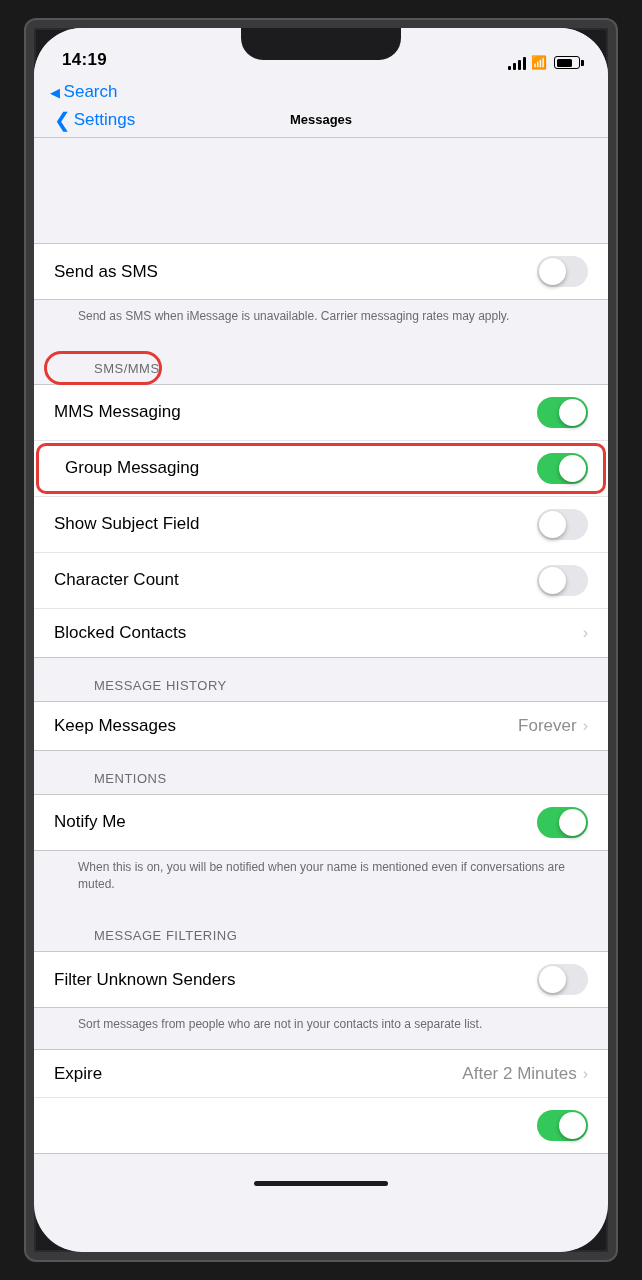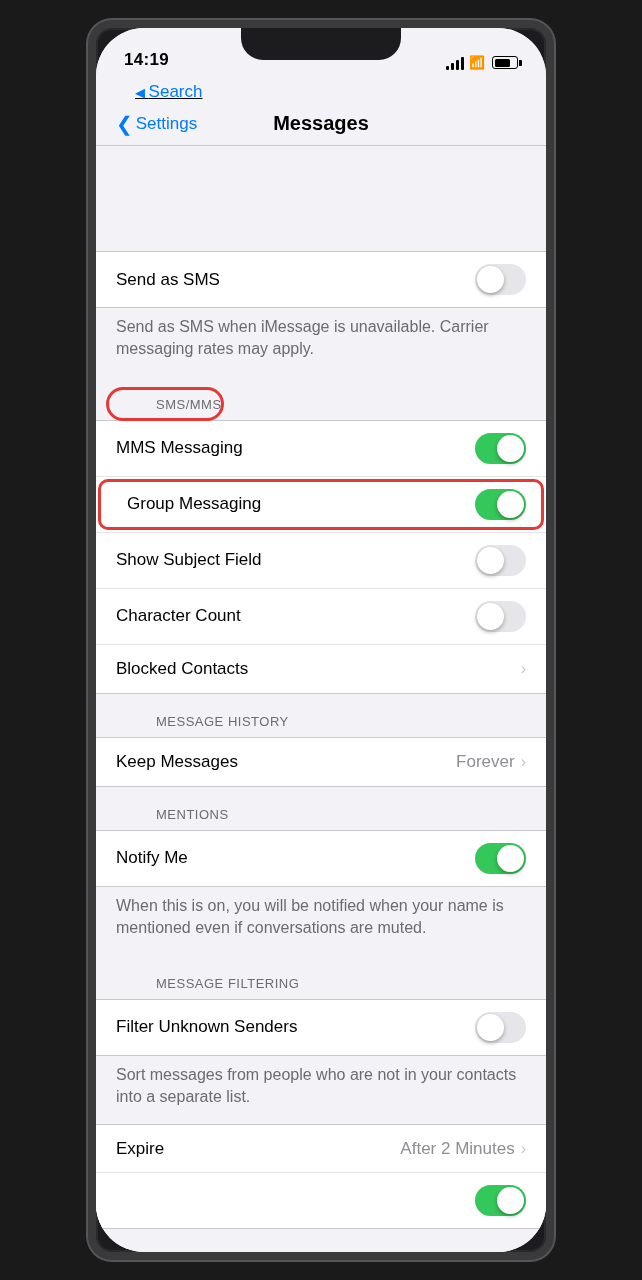--- a/index.html
+++ b/index.html
@@ -9,24 +9,24 @@
       height: 1280px;
       background: #1a1a1a;
       display: flex;
       justify-content: center;
       align-items: center;
       font-family: -apple-system, 'SF Pro Text', 'Helvetica Neue', sans-serif;
       overflow: hidden;
     }
 
     .phone-frame {
-      width: 466px;
+      width: 590px;
       height: 1240px;
       background: #1c1c1e;
-      border-radius: 24px;
+      border-radius: 10px;
       position: relative;
       border: 8px solid #3a3a3c;
       box-shadow: 0 0 0 2px #555, inset 0 0 0 2px #2a2a2c;
       overflow: hidden;
     }
 
     .phone-screen {
       position: absolute;
       top: 0; left: 0; right: 0; bottom: 0;
       background: #f2f2f7;
@@ -111,23 +111,22 @@
     }
 
     .battery-fill {
       height: 100%;
       width: 75%;
       background: #000;
       border-radius: 1.5px;
     }
 
     .search-bar-row {
-      padding: 4px 39px 6px;
+      padding: 4px 16px 6px;
       background: #f2f2f7;
-      text-decoration: underline;
     }
 
     .search-back {
       font-size: 17px;
       color: #007aff;
     }
 
     .search-back::before {
       content: '◀ ';
       font-size: 13px;
@@ -153,21 +152,21 @@
       align-items: center;
       gap: 3px;
     }
 
     .nav-chevron {
       font-size: 20px;
       line-height: 1;
     }
 
     .nav-title {
-      font-size: 20px;
+      font-size: 13px;
       font-weight: 600;
       color: #000;
     }
 
     .section-header {
       padding: 20px 20px 8px;
       font-size: 13px;
       font-weight: 400;
       color: #6b6b71;
       text-transform: uppercase;
@@ -239,23 +238,24 @@
       border-radius: 50%;
       box-shadow: 0 2px 4px rgba(0,0,0,0.3);
       transition: left 0.2s;
     }
 
     .toggle.on .toggle-thumb { left: 22px; }
     .toggle.off .toggle-thumb { left: 2px; }
 
     .helper-text {
       padding: 8px 20px 16px;
-      font-size: 16px;
+      font-size: 12px;
       color: #6b6b71;
       line-height: 1.4;
+      margin-left: 24px;
     }
 
     
     .scroll-content {
       position: absolute;
       top: 105px;
       left: 0; right: 0; bottom: 0;
       overflow-y: auto;
     }
 

